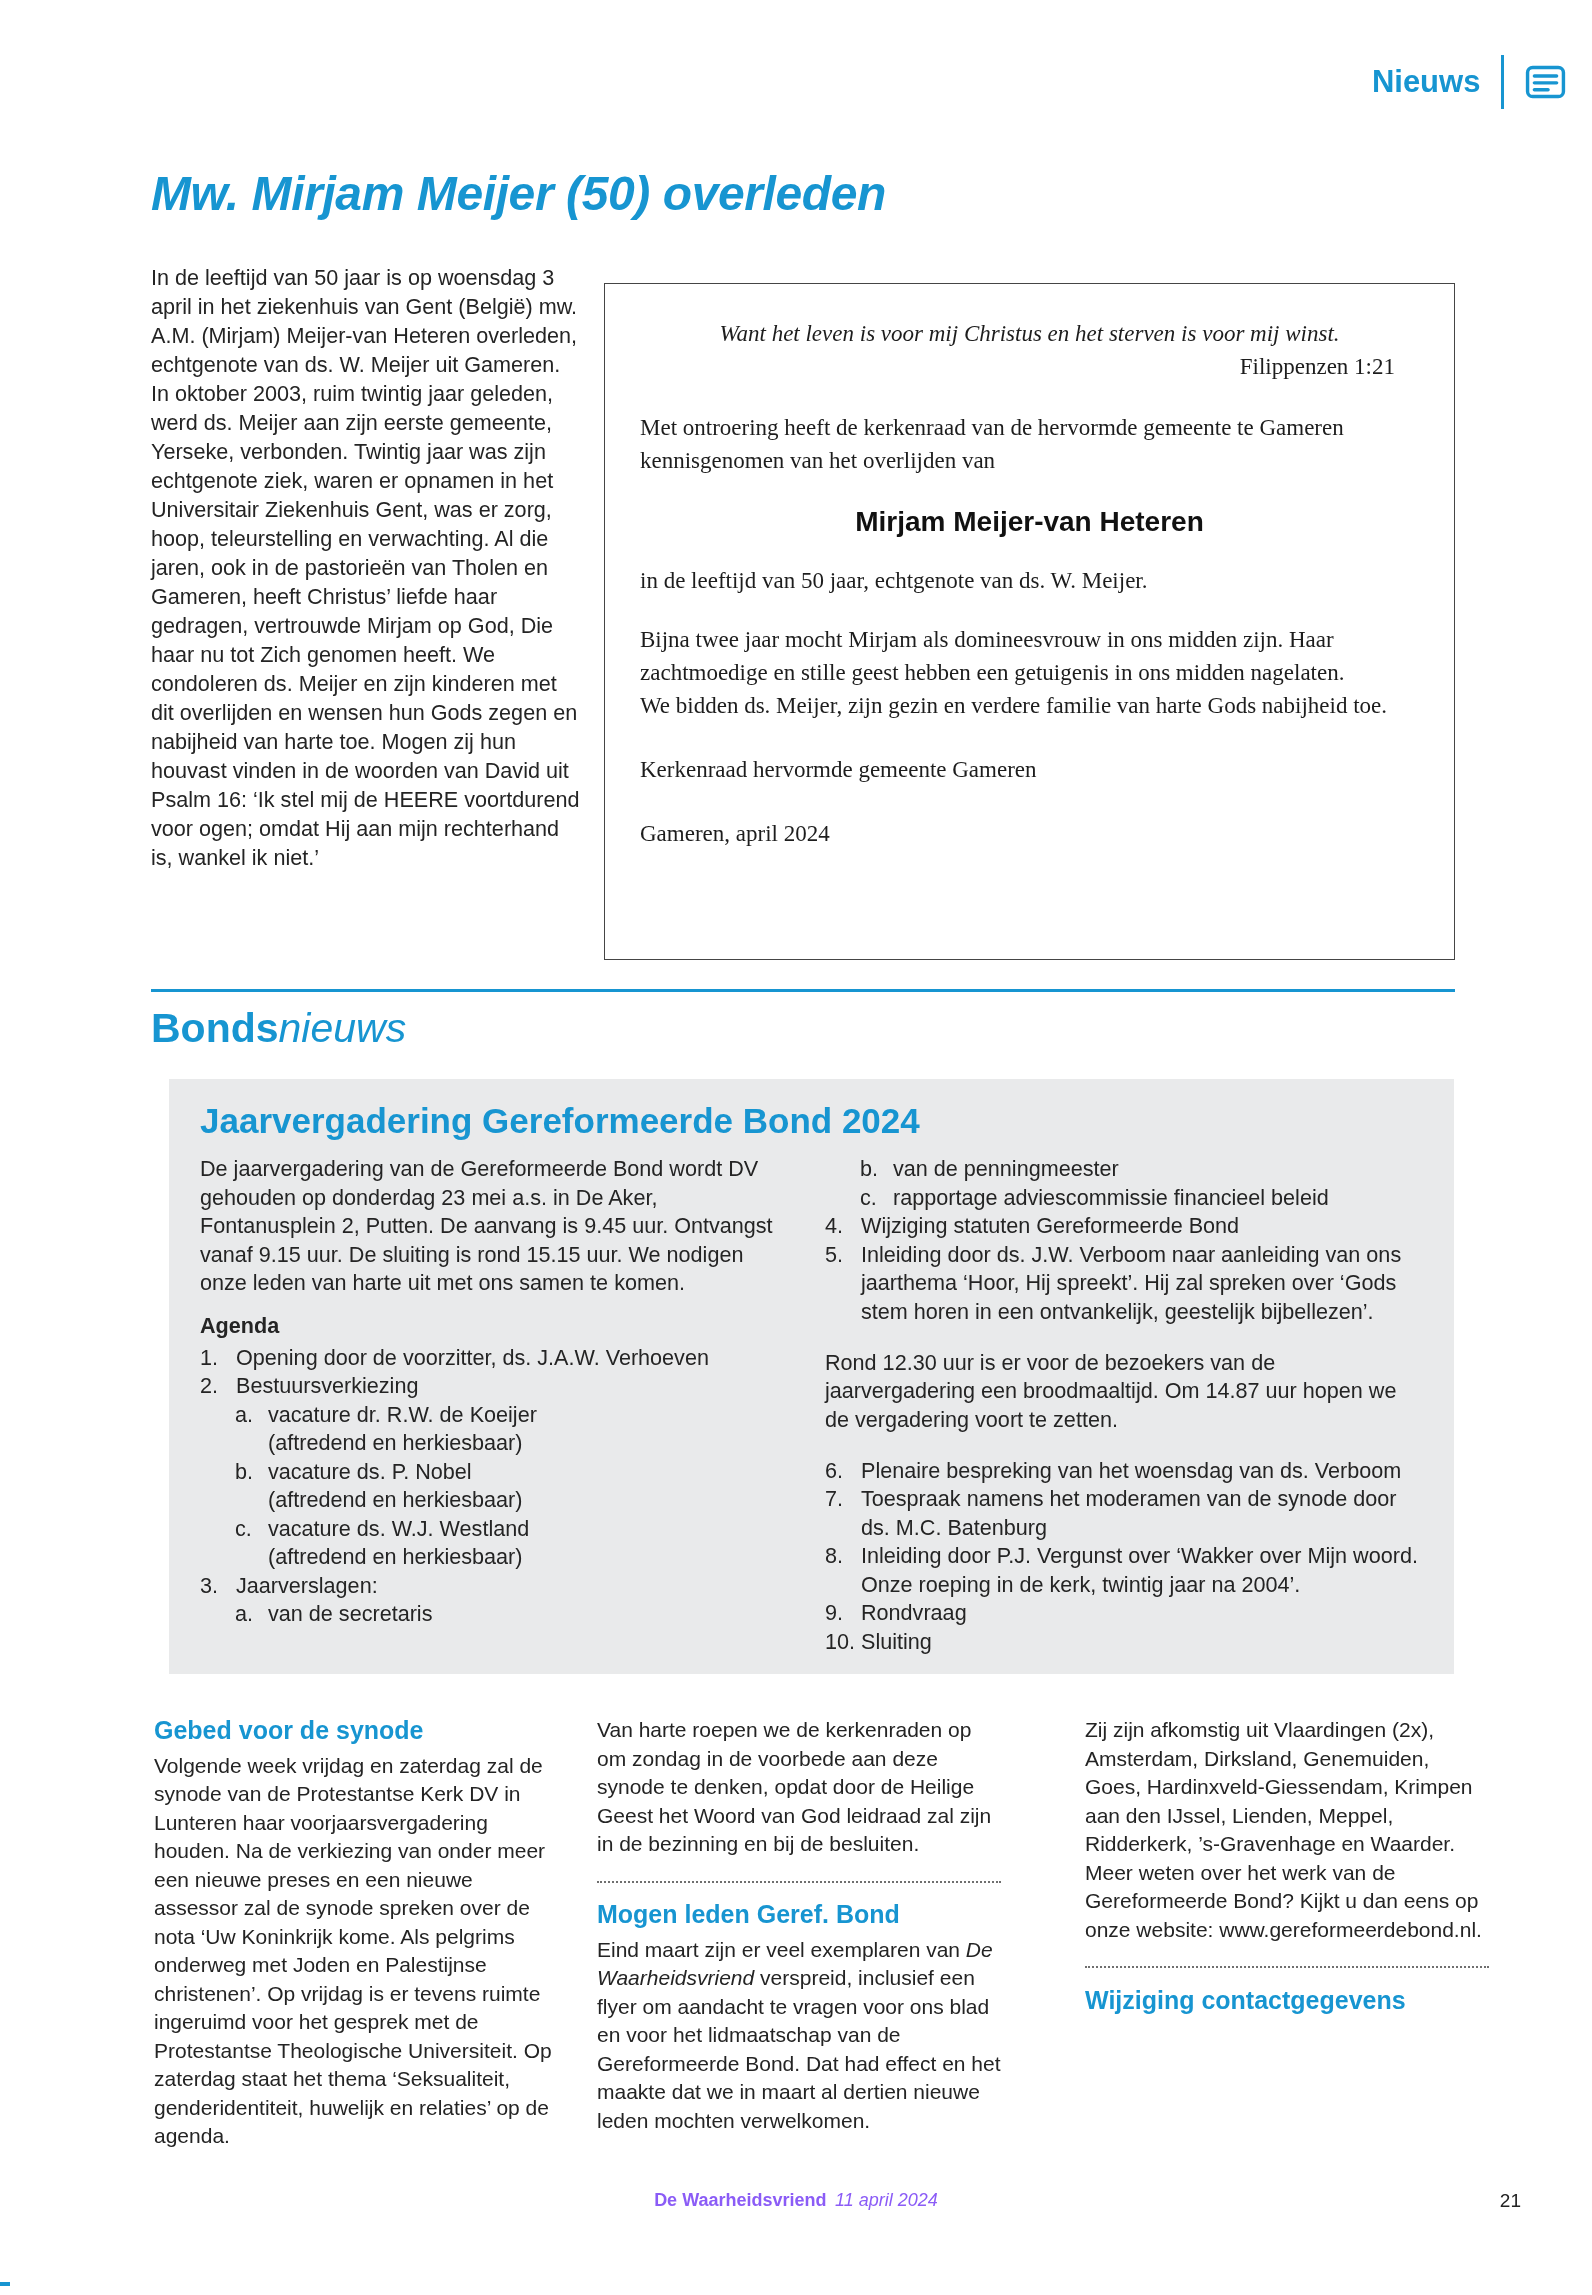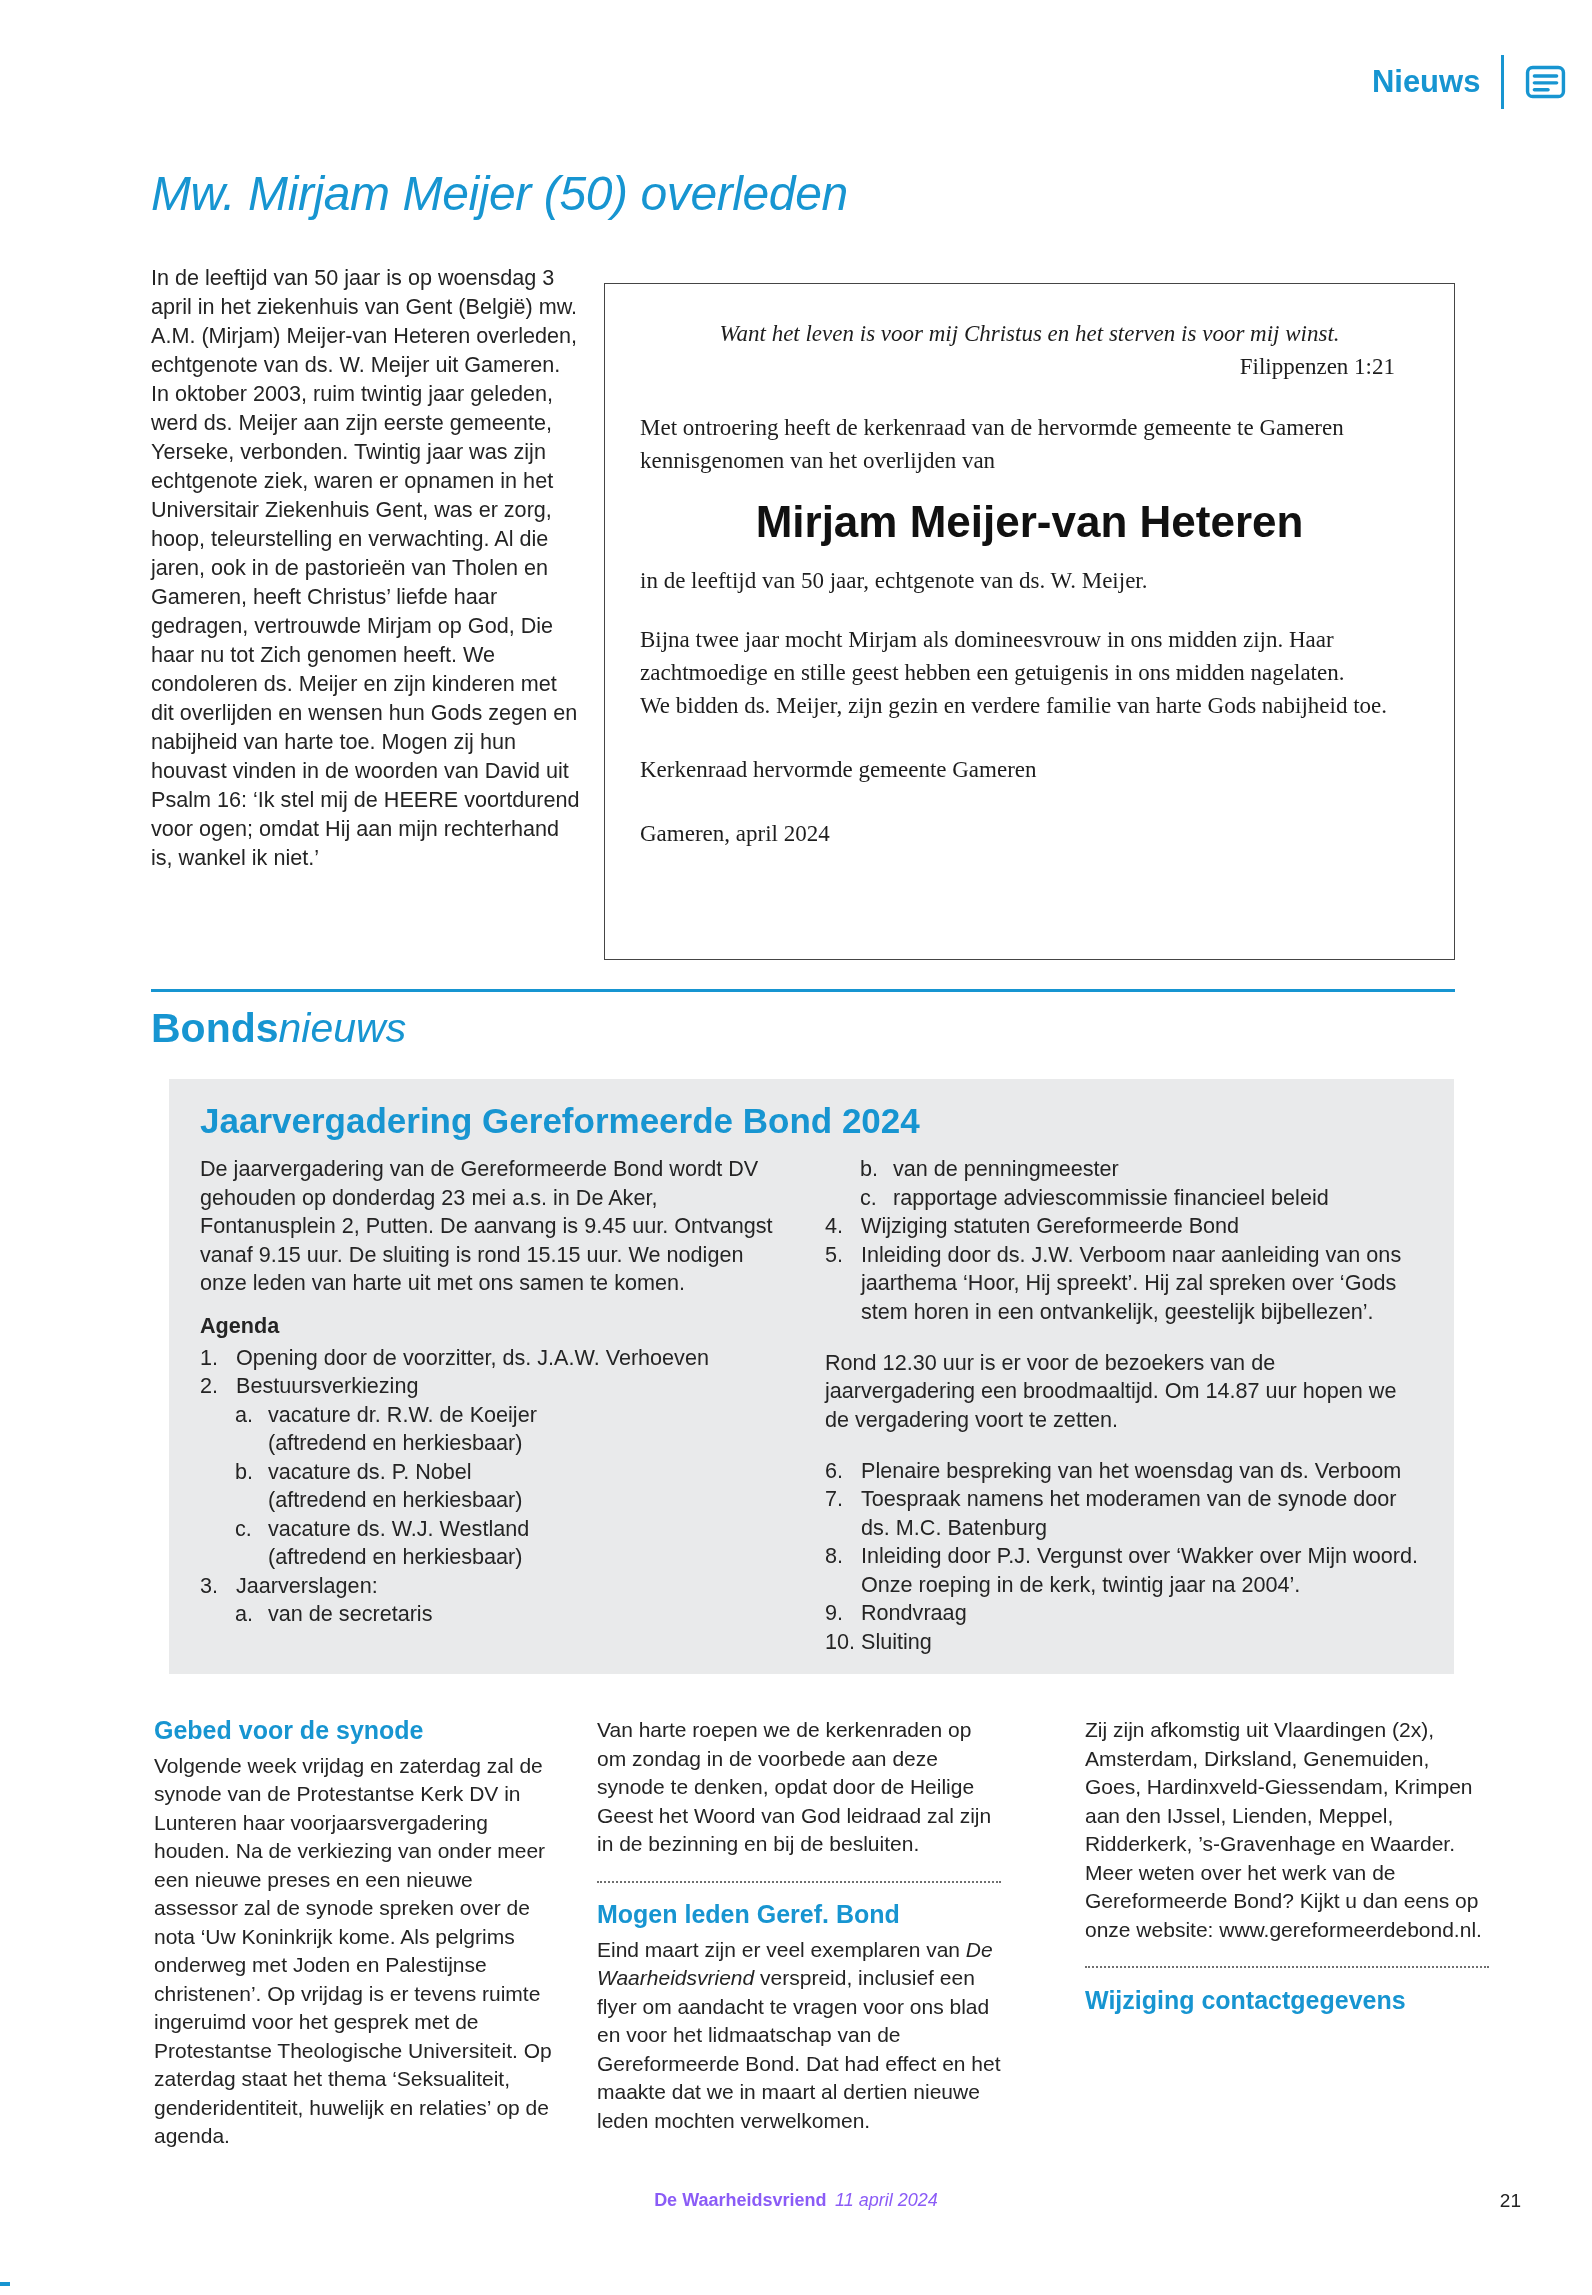--- a/index.html
+++ b/index.html
@@ -10,39 +10,39 @@
 
   
   .masthead { position:absolute; top:55px; right:26px; display:flex; align-items:center; gap:21px; }
   .masthead-label { font-size:31px; font-weight:700; color:#1795d1; }
   .masthead-divider { width:2.6px; height:54px; background:#1795d1; }
   .masthead-icon { display:flex; align-items:center; }
 
   
   .headline {
     position:absolute; top:166px; left:151px; margin:0;
-    font-size:48px; font-weight:400; font-style:italic; color:#1795d1; letter-spacing:-0.4px;
+    font-size:48px; font-weight:700; font-style:italic; color:#1795d1; letter-spacing:-0.4px;
   }
 
   
   .article-body {
     position:absolute; top:263px; left:151px; width:433px;
     font-size:21.6px; line-height:29px; color:#242424;
   }
 
   .obit-box {
     position:absolute; top:259px; left:604px; width:851px; height:677px;
     border:1.7px solid #454545; box-sizing:border-box; padding:33px 35px;
     font-family:"Liberation Serif", serif; font-size:23px; line-height:33px; color:#1d1d1d;margin-top:24px;
   }
   .obit-quote { font-style:italic; text-align:center; }
   .obit-source { text-align:right; padding-right:24px; }
   .obit-intro { margin-top:28px; }
   .obit-name {
-    font-family:"Liberation Sans", sans-serif; font-weight:700; font-size:44px;
+    font-family:"Liberation Sans", sans-serif; font-weight:700; font-size:28px;
     text-align:center; margin:28px 0 26px 0; color:#111111;
   }
   .obit-para.first { margin-top:26px; }
   .obit-signature { margin-top:31px; }
   .obit-dateline { margin-top:31px; }
 
   
   .bonds-rule { position:absolute; top:989px; left:151px; width:1304px; height:2.6px; background:#1795d1; }
   .bonds-title { position:absolute; top:1006px; left:151px; font-size:41px; color:#1795d1; line-height:1.1; }
   .bonds-bold { font-weight:700; }

